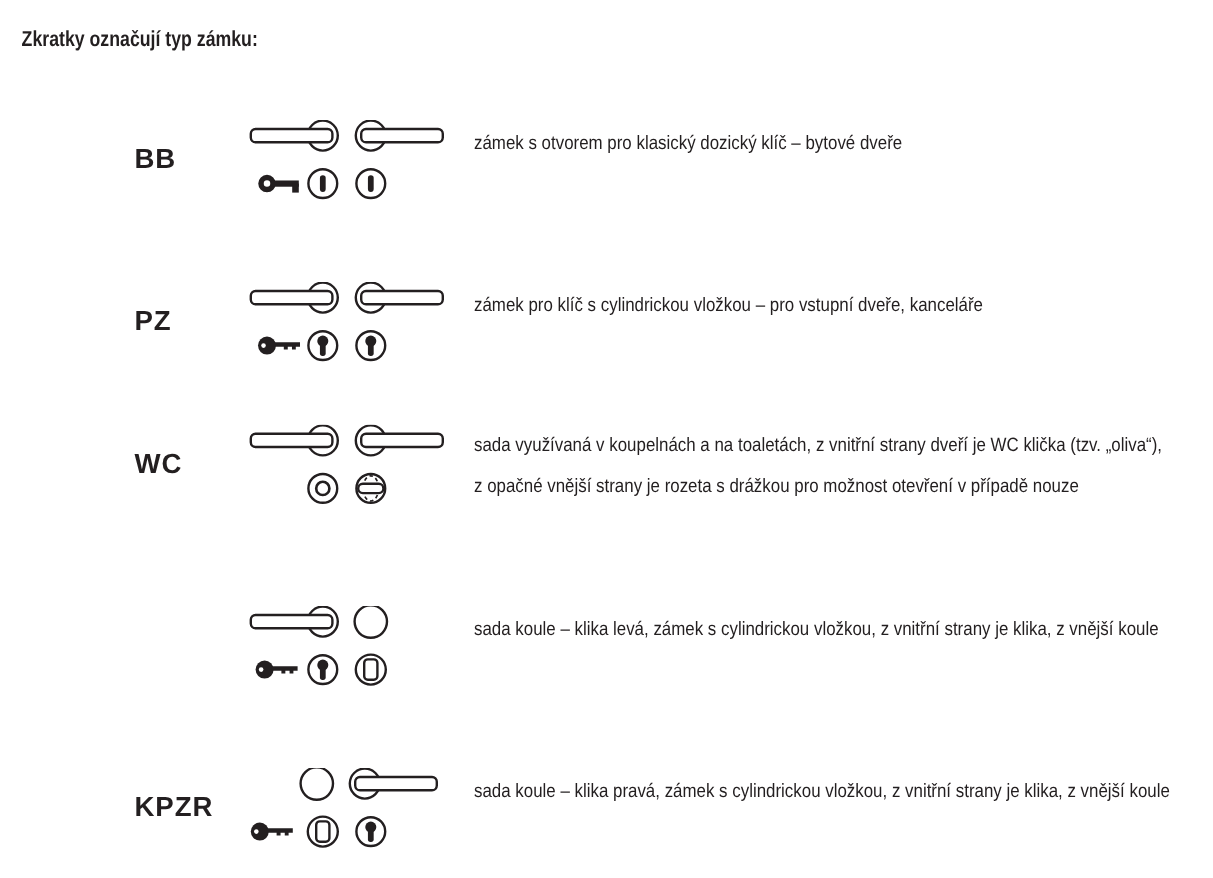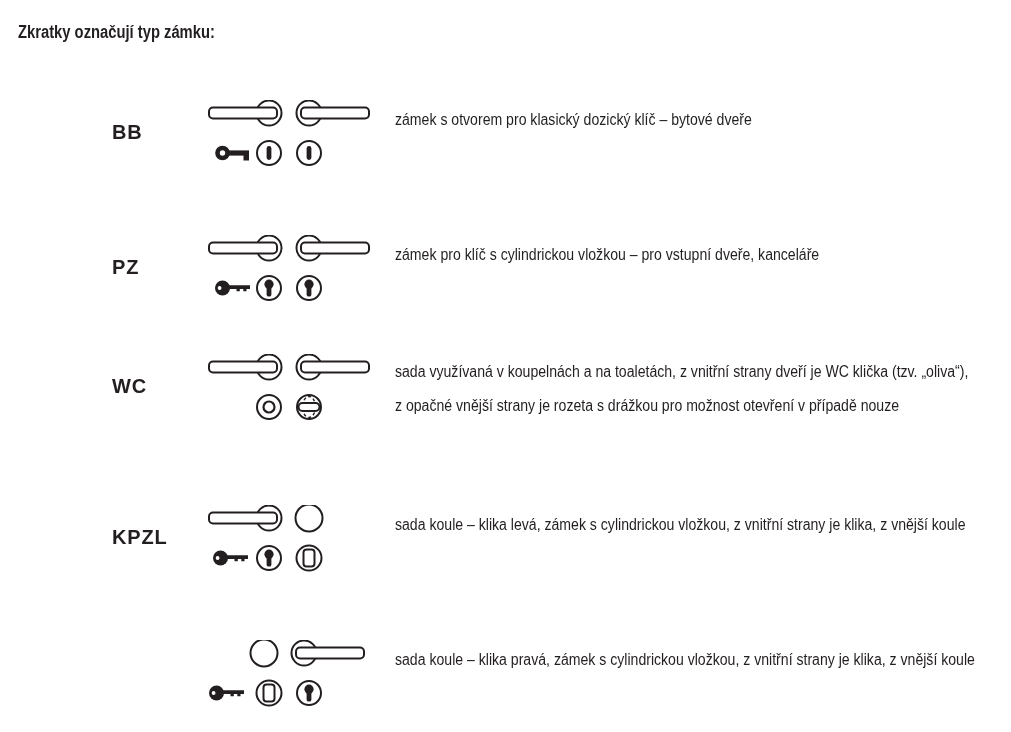--- a/index.html
+++ b/index.html
@@ -34,21 +34,21 @@
   .row-wc   { top: 354px; }
   .row-kpzl { top: 505px; }
   .row-kpzr { top: 640px; }
   .code {
     position: absolute;
     left: 112px;
     top: 0;
     height: 64px;
     display: flex;
     align-items: center;
-    font-size: 20px;
+    font-size: 23px;
     font-weight: bold;
     letter-spacing: 0.8px;
     color: #231f20;
   }
   .icon-svg {
     position: absolute;
     left: 205px;
     top: 0;
   }
   .desc {
@@ -155,32 +155,32 @@
     <use href="#lever-left"></use>
     <use href="#lever-right"></use>
     <use href="#rosette-ring" x="64" y="53"></use>
     <use href="#rosette-oliva" x="104" y="53"></use>
   </svg>
   <div class="desc">sada využívaná v koupelnách a na toaletách, z vnitřní strany dveří je WC klička (tzv. „oliva“),
 z opačné vnější strany je rozeta s drážkou pro možnost otevření v případě nouze</div>
 </div>
 
 <div class="row row-kpzl">
-  <div class="code">KPZL</div>
   <svg class="icon-svg" width="170" height="68" viewBox="0 0 170 68">
     <use href="#lever-left"></use>
     <use href="#knob" x="104" y="13"></use>
     <use href="#key-yale" x="8" y="53"></use>
     <use href="#rosette-pz" x="64" y="53"></use>
     <use href="#rosette-rect" x="104" y="53"></use>
   </svg>
   <div class="desc">sada koule – klika levá, zámek s cylindrickou vložkou, z vnitřní strany je klika, z vnější koule</div>
 </div>
 
 <div class="row row-kpzr">
+  <div class="code">KPZR</div>
   <svg class="icon-svg" width="170" height="68" viewBox="0 0 170 68">
     <use href="#knob" x="59" y="13"></use>
     <use href="#lever-right" x="-5"></use>
     <use href="#key-yale" x="4" y="53"></use>
     <use href="#rosette-rect" x="64" y="53"></use>
     <use href="#rosette-pz" x="104" y="53"></use>
   </svg>
   <div class="desc">sada koule – klika pravá, zámek s cylindrickou vložkou, z vnitřní strany je klika, z vnější koule</div>
 </div>
 

